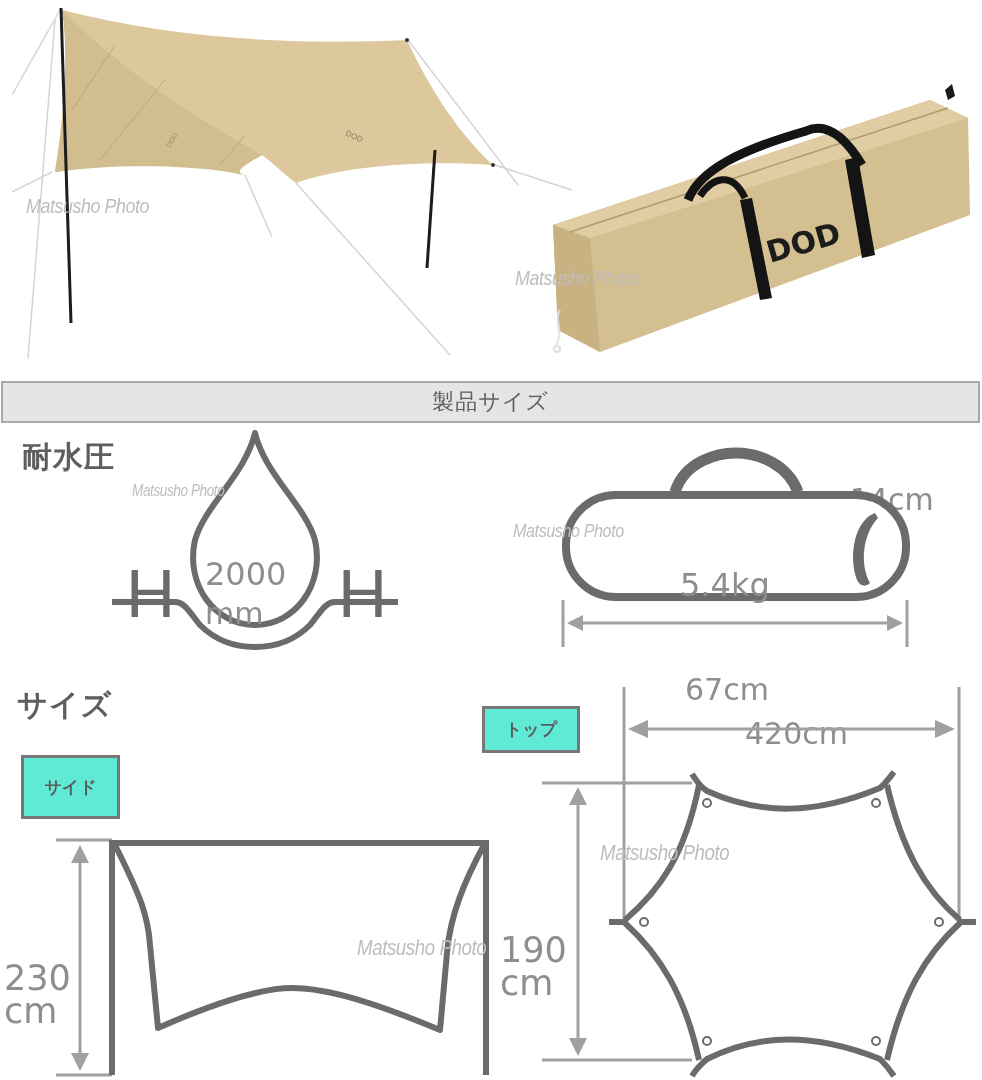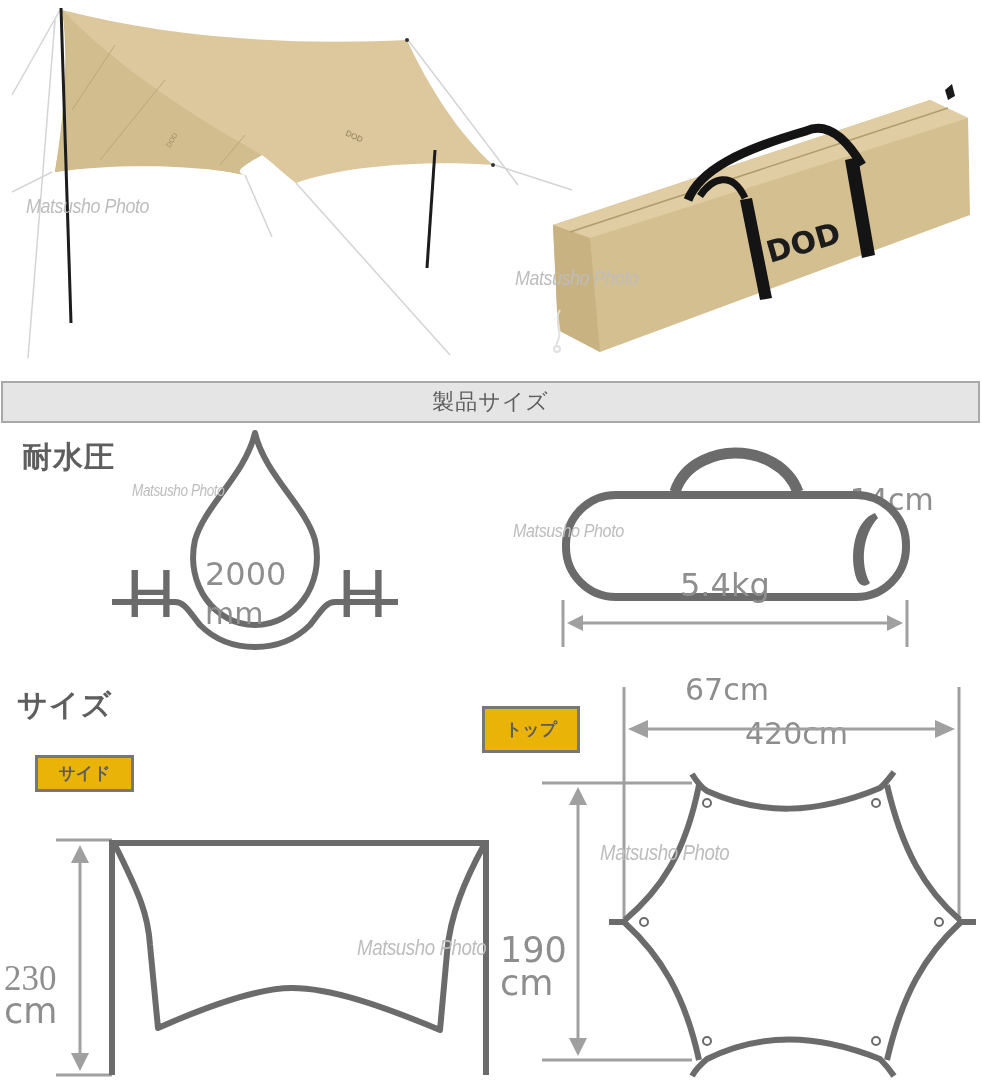--- a/index.html
+++ b/index.html
@@ -3,21 +3,21 @@
 <meta charset="utf-8">
 <style>
   * { margin: 0; padding: 0; box-sizing: border-box; }
   html, body { width: 982px; height: 1080px; background: #ffffff; overflow: hidden; }
   body { position: relative; font-family: "DejaVu Sans", sans-serif; color: #666; }
   .abs { position: absolute; }
   svg { position: absolute; left: 0; top: 0; overflow: visible; }
   .watermark { position: absolute; font-family: "Liberation Sans", sans-serif; font-style: italic; color: #bdbdbd; letter-spacing: -0.5px; white-space: nowrap; transform: scaleX(0.85); transform-origin: left center; }
   .section-banner { position: absolute; left: 1px; top: 381px; width: 979px; height: 42px; border: 2px solid #a8a8a8; background: #e5e5e5; display: flex; align-items: center; justify-content: center; font-size: 22px; color: #5f5f5f; letter-spacing: 1px; }
   .heading { position: absolute; font-size: 30px; font-weight: bold; color: #5e5e5e; letter-spacing: 1px; font-family: Liberation Mono, monospace; }
-  .tag-box { position: absolute; border: 3px solid #777; background: #eab308; display: flex; align-items: center; justify-content: center; font-size: 17px; font-weight: bold; color: #5c5c5c; }
+  .tag-box { position: absolute; border: 3px solid #777; background: #5eead4; display: flex; align-items: center; justify-content: center; font-size: 17px; font-weight: bold; color: #5c5c5c; }
   .dim { position: absolute; color: #8e8e8e; font-family: "DejaVu Sans", sans-serif; text-align: left; line-height: 1; white-space: nowrap; margin-top: 36px; }
 </style>
 </head>
 <body>
 
 <div class="abs" style="left:0;top:0;width:982px;height:372px;">
 
   <svg width="600" height="372" viewBox="0 0 600 372">
 
     <g stroke="#d4d4d4" stroke-width="1.5" fill="none">
@@ -116,39 +116,39 @@
       <path d="M433 198 L 417 190 L 417 206 Z" stroke="none"></path>
     </g>
   </svg>
   <div class="dim" style="left:210px;top:108px;width:110px;font-size:32px;">5.4kg</div>
   <div class="dim" style="left:215px;top:214px;width:110px;font-size:30px;">67cm</div>
   <div class="watermark" style="left:43px;top:95px;font-size:19px;">Matsusho Photo</div>
 </div>
 
 <div class="abs" style="left:0;top:675px;width:500px;height:405px;">
   <div class="heading" style="left:17px;top:10px;">サイズ</div>
-  <div class="tag-box" style="left:35px;top:80px;width:99px;height:37px;">サイド</div>
+  <div class="tag-box" style="left:21px;top:80px;width:99px;height:64px;">サイド</div>
   <svg width="500" height="405" viewBox="0 0 500 405">
 
     <g stroke="#a0a0a0" stroke-width="3" fill="#a0a0a0">
       <line x1="56" y1="165" x2="112" y2="165"></line>
       <line x1="56" y1="400" x2="112" y2="400"></line>
       <line x1="80" y1="178" x2="80" y2="388"></line>
       <path d="M80 170 L 71 188 L 89 188 Z" stroke="none"></path>
       <path d="M80 396 L 71 378 L 89 378 Z" stroke="none"></path>
     </g>
 
     <g stroke="#6b6b6b" stroke-width="6" fill="none" stroke-linejoin="round">
       <line x1="112" y1="165" x2="112" y2="400"></line>
       <line x1="486" y1="165" x2="486" y2="400"></line>
       <line x1="112" y1="168" x2="486" y2="168"></line>
       <path d="M115 170 C 140 220, 148 240, 150 270 L 158 353 C 210 330, 260 313, 292 313 C 330 313, 380 330, 440 355 L 447 278 C 450 240, 465 205, 484 170"></path>
     </g>
   </svg>
-  <div class="dim" style="left:4px;top:250px;width:66px;font-size:35px;font-family:Liberation Serif, serif;">230</div>
+  <div class="dim" style="left:4px;top:250px;width:66px;font-size:35px;">230</div>
   <div class="dim" style="left:4px;top:283px;width:66px;font-size:35px;">cm</div>
   <div class="watermark" style="left:357px;top:260px;font-size:22px;">Matsusho Photo</div>
 </div>
 
 <div class="abs" style="left:470px;top:675px;width:512px;height:405px;">
   <div class="tag-box" style="left:12px;top:31px;width:98px;height:47px;">トップ</div>
   <div class="dim" style="left:275px;top:8px;width:110px;font-size:30px;">420cm</div>
   <svg width="512" height="405" viewBox="0 0 512 405">
 
     <g stroke="#a0a0a0" stroke-width="3" fill="#a0a0a0">

